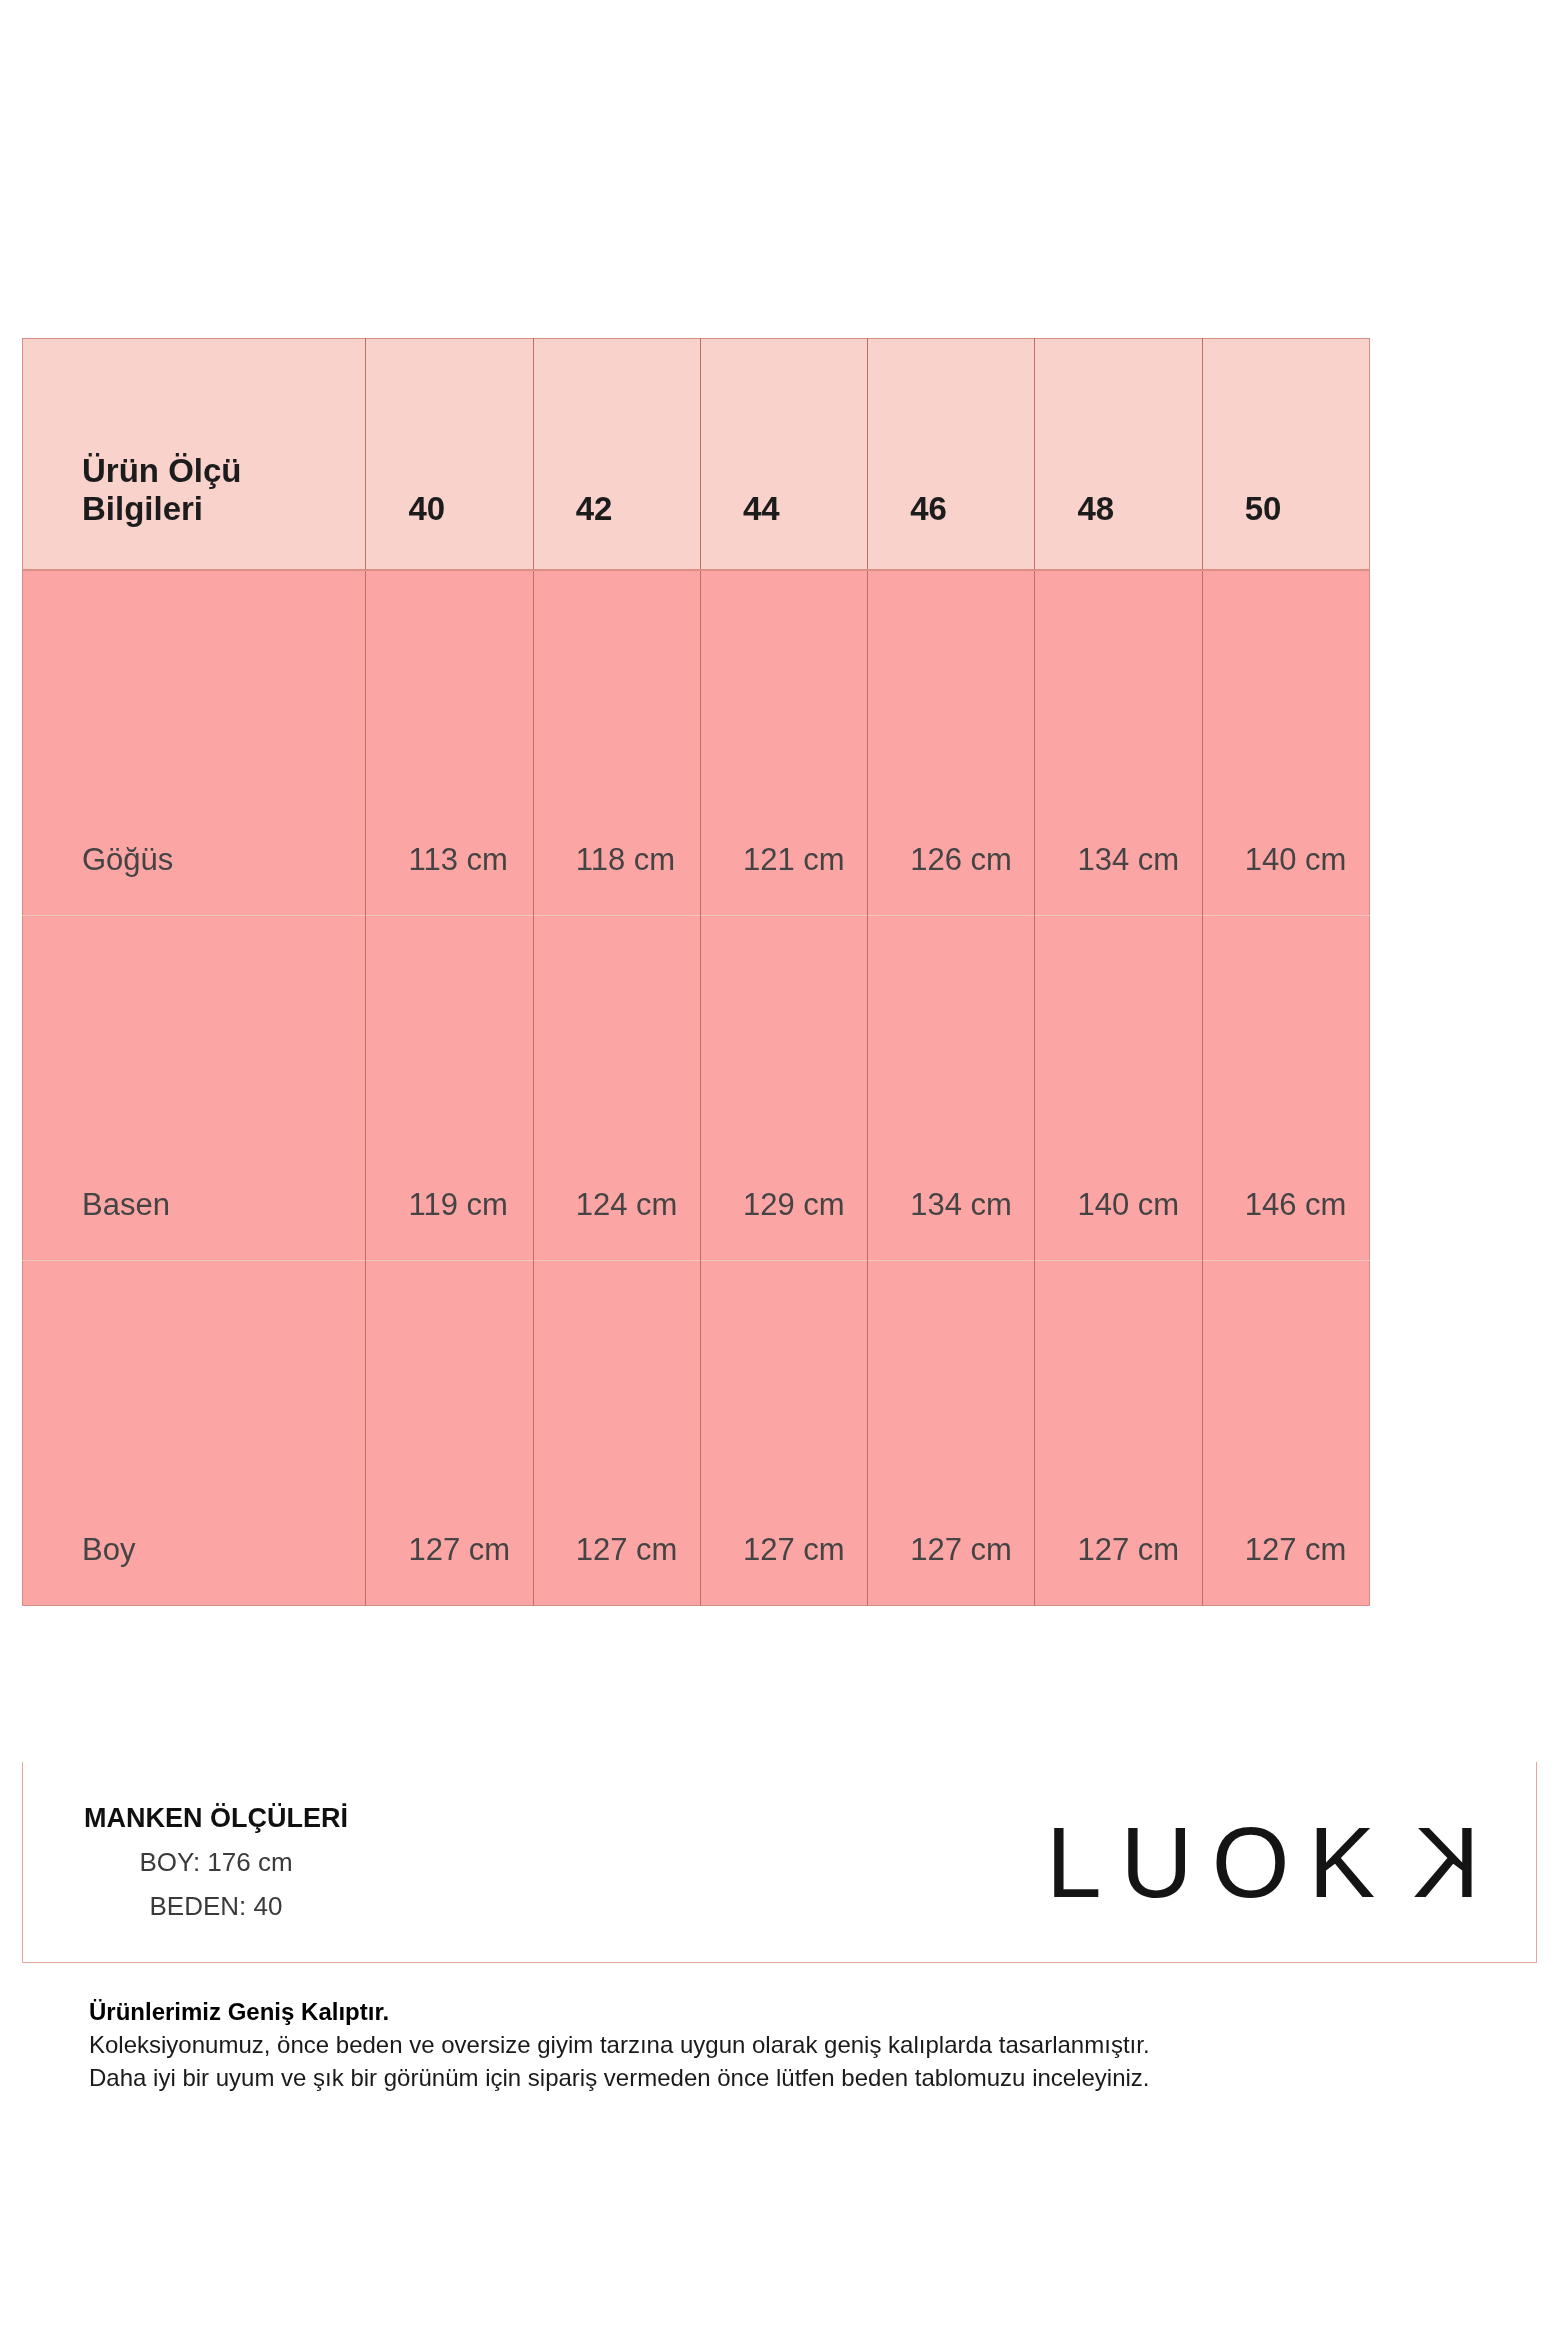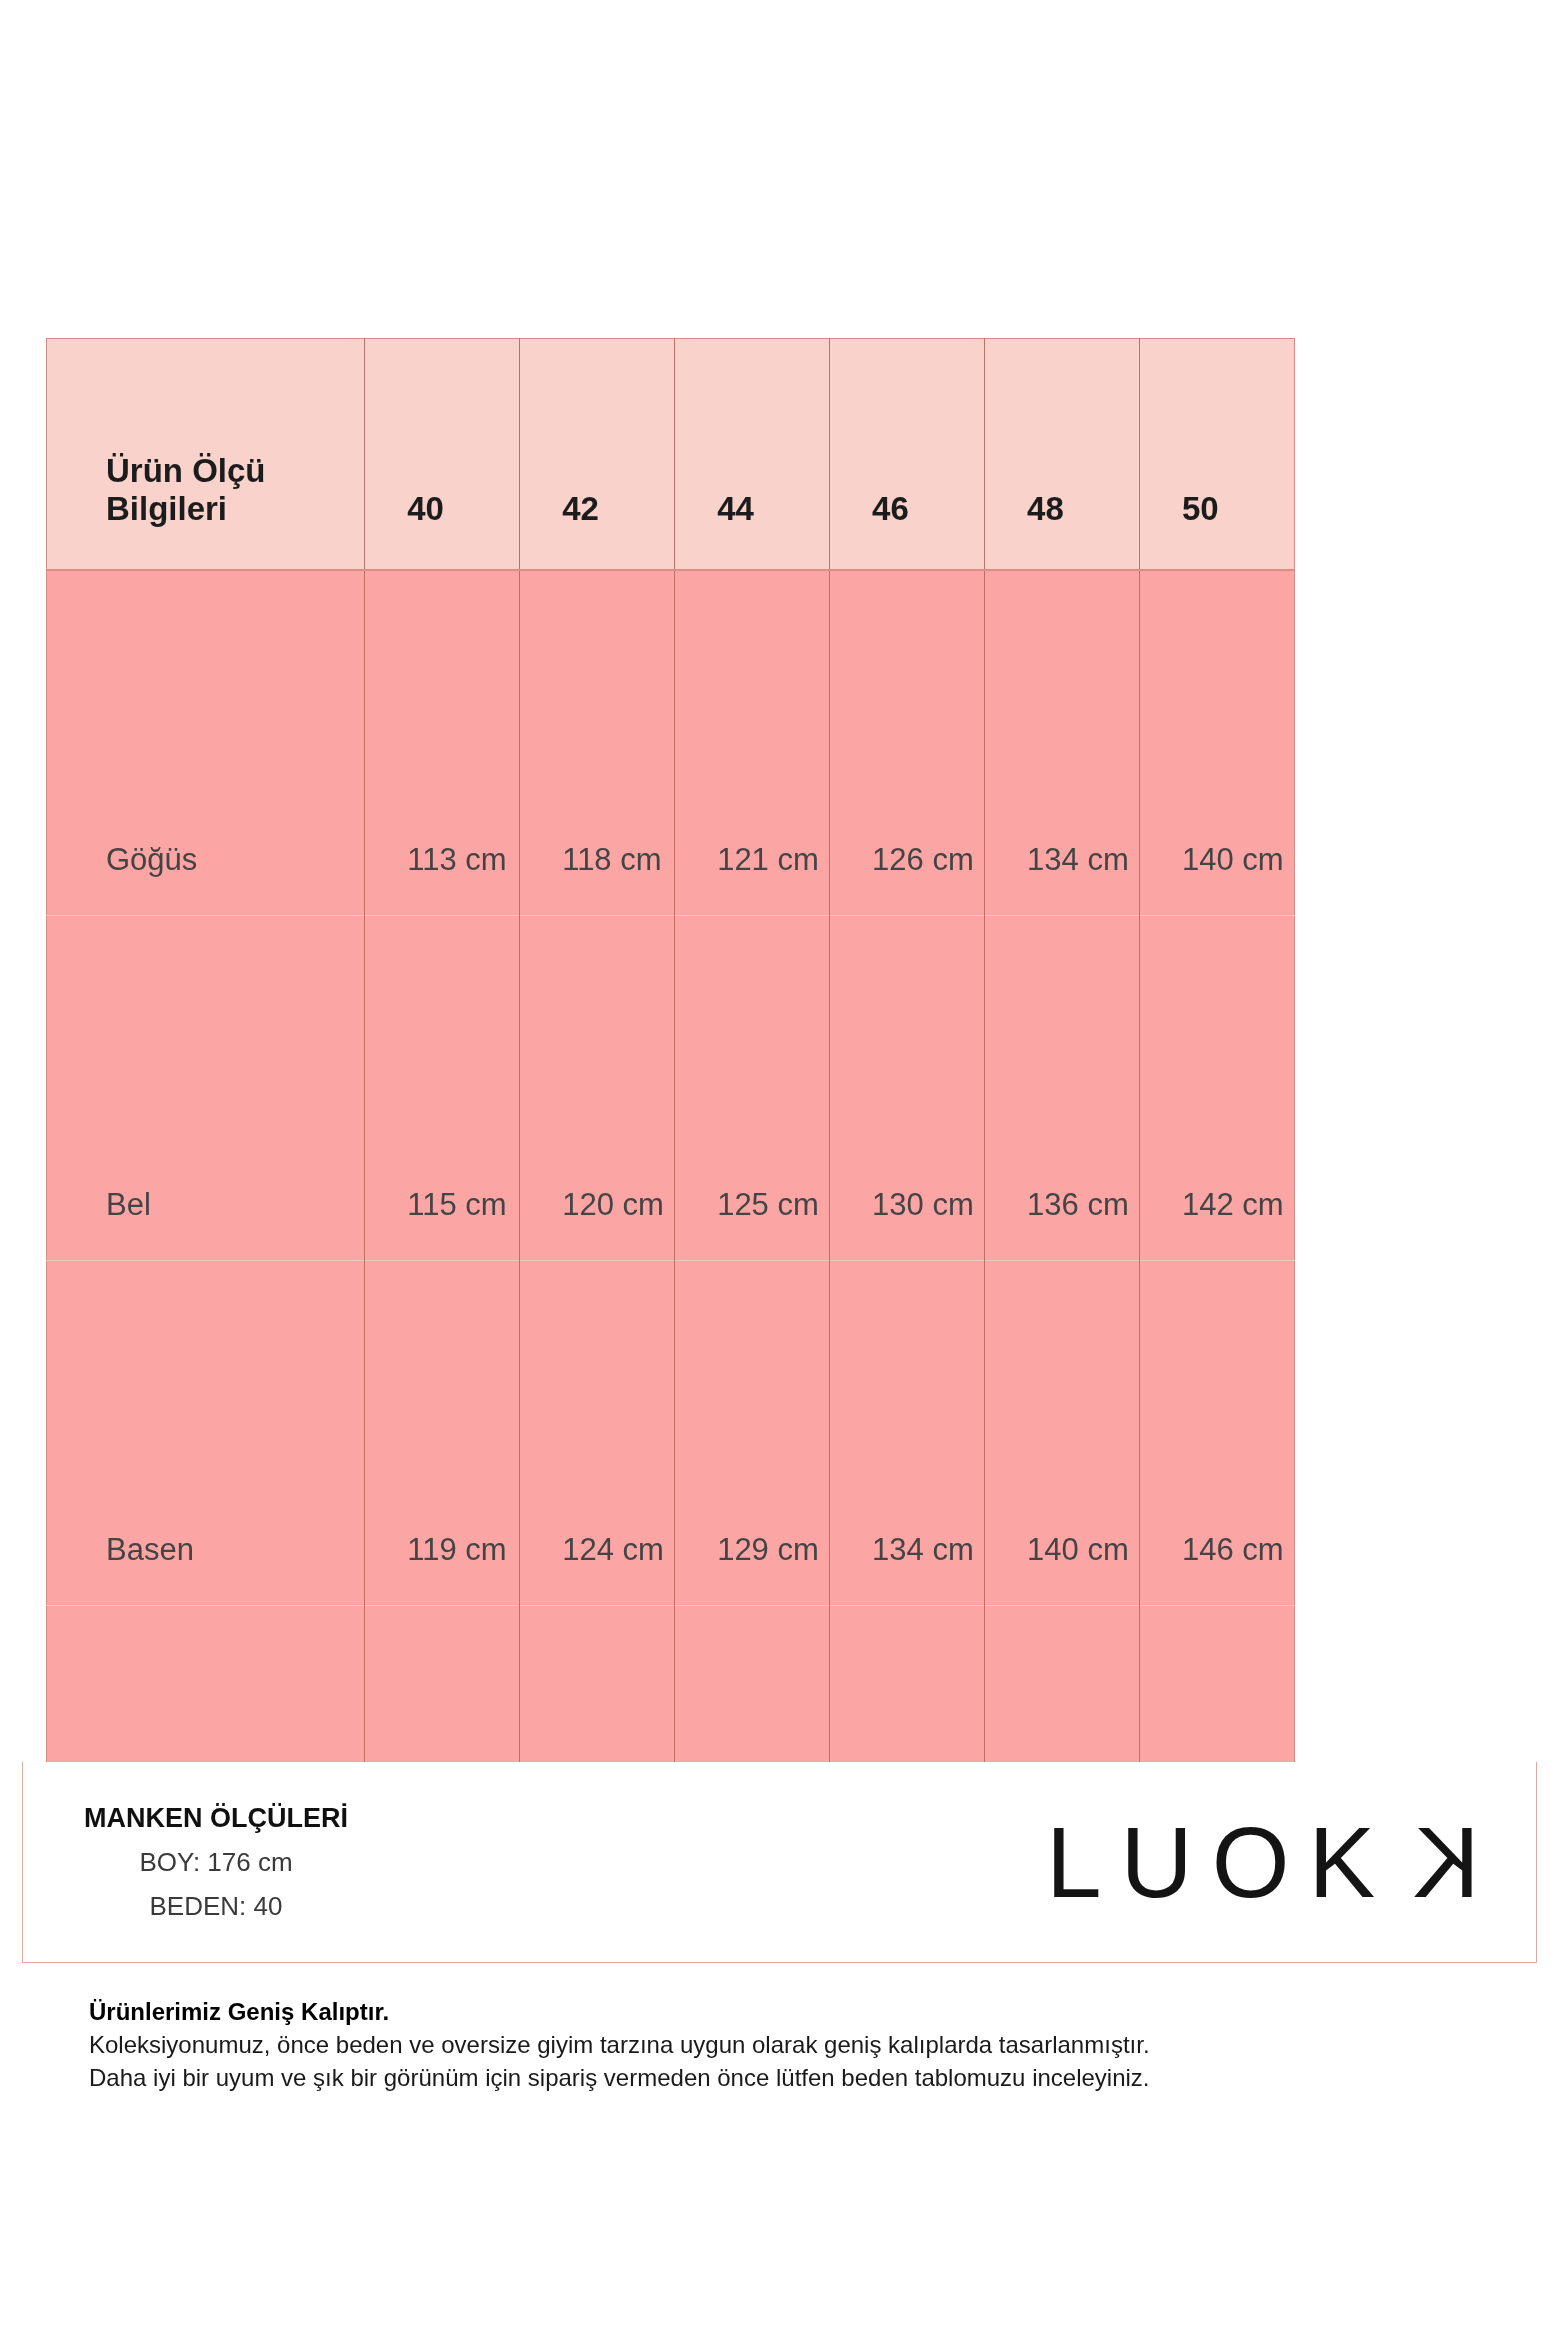--- a/index.html
+++ b/index.html
@@ -3,24 +3,23 @@
 <meta charset="utf-8">
 <style>
   html,body{margin:0;padding:0;}
   body{
     width:1561px;height:2342px;background:#ffffff;position:relative;
     font-family:"Liberation Sans", sans-serif;
     -webkit-font-smoothing:antialiased;
   }
   
   #size-table{
-    position:absolute;top:338px;left:22px;width:1249px;
+    position:absolute;top:338px;left:22px;width:1348px;
     border-collapse:collapse;table-layout:fixed;
     border:1.6px solid #d58c82;
-    margin-left:24px;
   }
   #size-table th,#size-table td{
     vertical-align:bottom;text-align:left;margin:0;
   }
   #size-table th:not(:first-child),
   #size-table td:not(:first-child){
     border-left:1.6px solid #bf6f65;
   }
   tr.header-row th{
     height:189px;background:#f8d2cb;
@@ -85,29 +84,20 @@
   <tr class="data-row">
     <td class="label-col">Göğüs</td>
     <td>113 cm</td>
     <td>118 cm</td>
     <td>121 cm</td>
     <td>126 cm</td>
     <td>134 cm</td>
     <td>140 cm</td>
   </tr>
   <tr class="data-row">
-    <td class="label-col">Bel</td>
-    <td>115 cm</td>
-    <td>120 cm</td>
-    <td>125 cm</td>
-    <td>130 cm</td>
-    <td>136 cm</td>
-    <td>142 cm</td>
-  </tr>
-  <tr class="data-row">
     <td class="label-col">Basen</td>
     <td>119 cm</td>
     <td>124 cm</td>
     <td>129 cm</td>
     <td>134 cm</td>
     <td>140 cm</td>
     <td>146 cm</td>
   </tr>
   <tr class="data-row">
     <td class="label-col">Boy</td>

